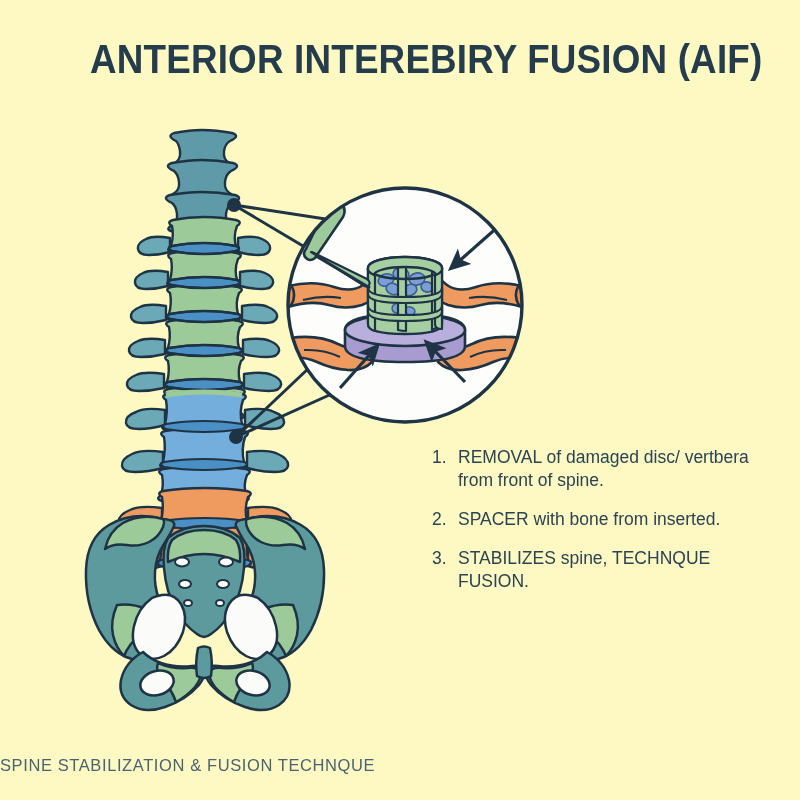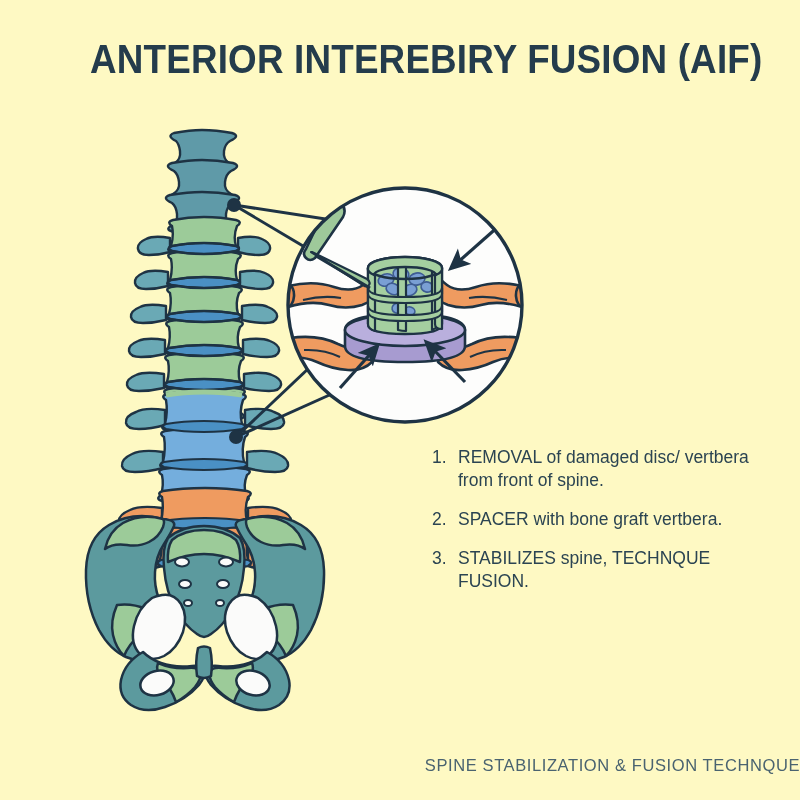--- a/index.html
+++ b/index.html
@@ -60,21 +60,21 @@
     font-weight: 400;
   }
   .step-text {
     flex: 1 1 auto;
   }
   .footer {
     position: absolute;
     left: 0;
     top: 756px;
     width: 800px;
-    text-align: right;
+    text-align: left;
     font-size: 16.5px;
     letter-spacing: 0.6px;
     color: #4a6370;
     font-family: "Liberation Sans Narrow", "Liberation Sans", sans-serif;
   }
 </style>
 </head>
 <body>
 
 <div id="poster">
@@ -302,21 +302,21 @@
 
   <div class="title">ANTERIOR INTEREBIRY FUSION (AIF)</div>
 
   <div class="steps">
     <div class="step">
       <span class="step-num">1.</span>
       <span class="step-text">REMOVAL of damaged disc/ vertbera from front of spine.</span>
     </div>
     <div class="step">
       <span class="step-num">2.</span>
-      <span class="step-text">SPACER with bone graft vertbera.</span>
+      <span class="step-text">SPACER with bone from inserted.</span>
     </div>
     <div class="step">
       <span class="step-num">3.</span>
       <span class="step-text">STABILIZES spine, TECHNQUE FUSION.</span>
     </div>
   </div>
 
   <div class="footer">SPINE STABILIZATION &amp; FUSION TECHNQUE</div>
 
 </div>

